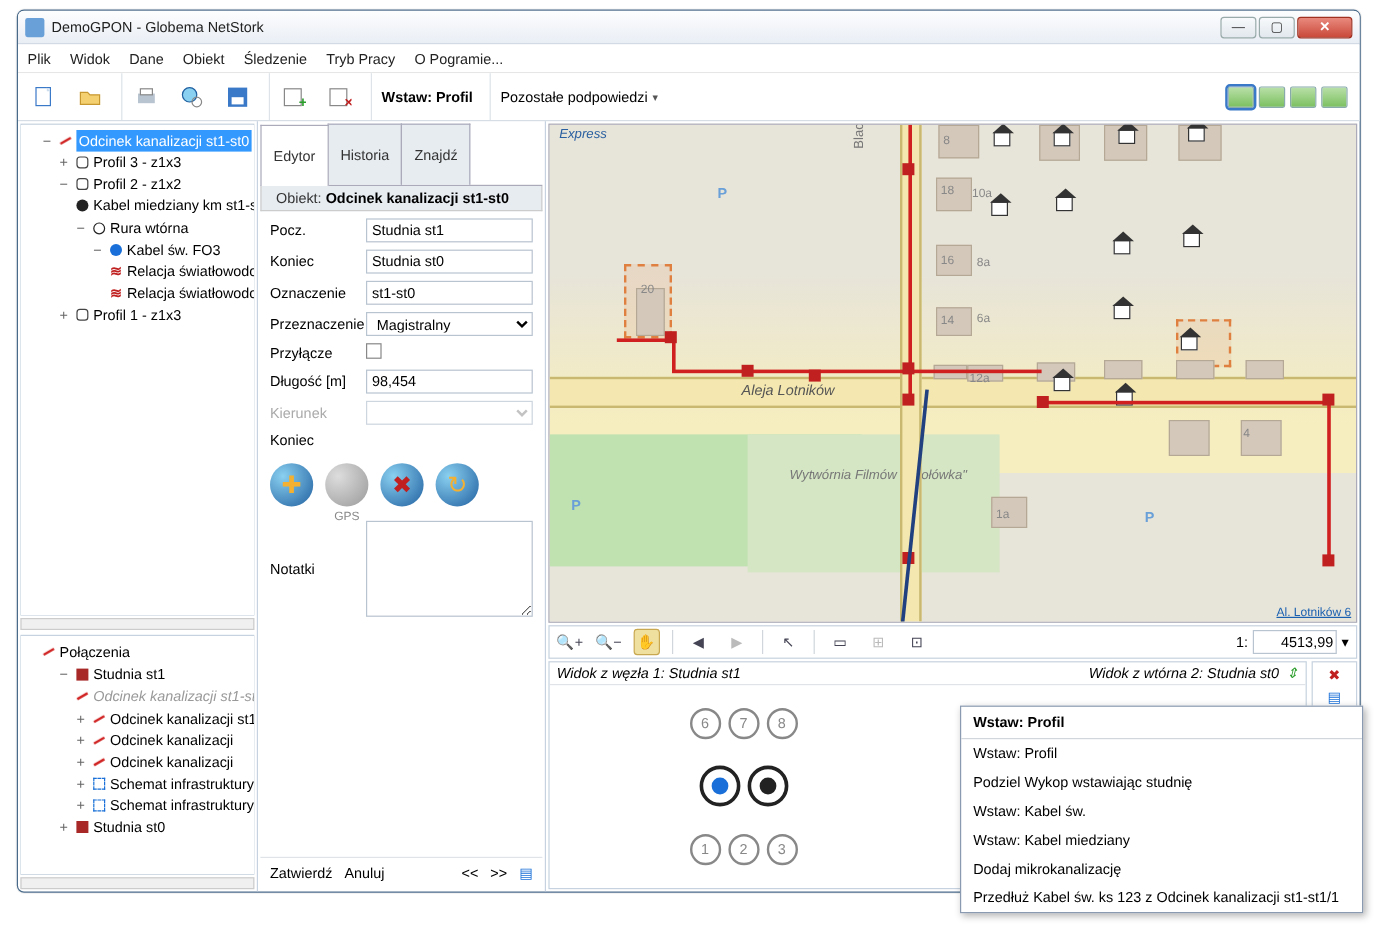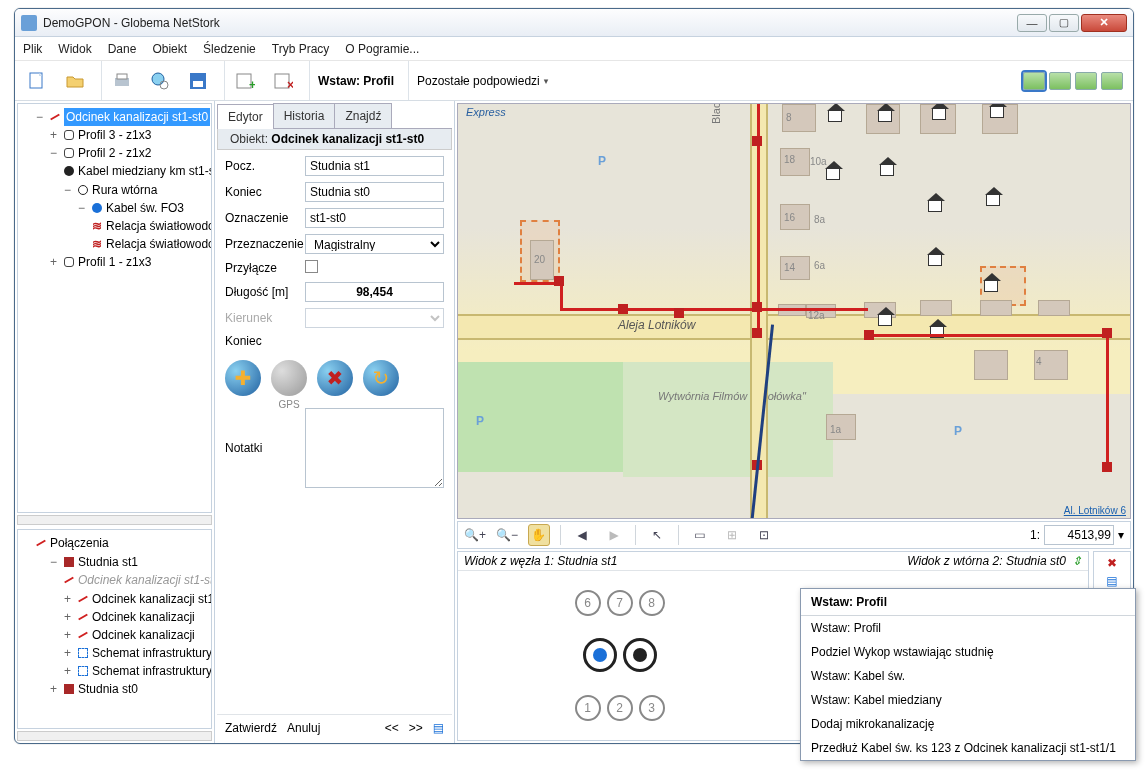--- a/index.html
+++ b/index.html
@@ -49,21 +49,21 @@
 .ico-wave { color: #c02020; font-weight: bold; }
 .ico-sq { width: 10px; height: 10px; background: #a82828; }
 .ico-sch { width: 12px; height: 10px; border: 1px dashed #1a70d8; }
 .sel { background: #3399ff; color: #fff; padding: 0 2px; }
 .grey { color: #999; }
 .italic { font-style: italic; }
 
 
 .mid-col { width: 240px; border-right: 1px solid #c6d2df; display: flex; flex-direction: column; padding: 2px; }
 .tabs { display: flex; border-bottom: 1px solid #aab; }
-.tab { padding: 5px 10px; background: #e7ecf1; border: 1px solid #aab; border-bottom: none; margin-right: -1px; color: #333; }
+.tab { padding: 18px 10px; background: #e7ecf1; border: 1px solid #aab; border-bottom: none; margin-right: -1px; color: #333; }
 .tab.active { background: #fff; position: relative; top: 1px; }
 .obj-row { background: #e7ecf1; padding: 3px 12px; border: 1px solid #ccc; border-top: none; font-size: 12px; }
 .obj-row .lbl { color: #333; }
 .obj-row .val { font-weight: bold; }
 .form { padding: 6px 8px; display: grid; grid-template-columns: 80px 1fr; row-gap: 6px; align-items: center; }
 .form input, .form select { width: 100%; border: 1px solid #b8c4d0; padding: 2px 4px; background: #fff; height: 20px; }
 .form .grey input, .form .grey select, .form .grey { color: #aaa; }
 .form .full { grid-column: 1 / -1; }
 .globe-row { display: flex; gap: 10px; padding: 6px 8px; }
 .globe { width: 36px; height: 36px; border-radius: 50%; background: radial-gradient(circle at 30% 30%, #8ad0f0, #2060a0); display: flex; align-items: center; justify-content: center; position: relative; }
@@ -346,21 +346,21 @@
         <input value="Studnia st1" style="">
         <span>Koniec</span>
         <input value="Studnia st0" style="">
         <span>Oznaczenie</span>
         <input value="st1-st0" style="">
         <span>Przeznaczenie</span>
         <select><option>Magistralny</option></select>
         <span>Przyłącze</span>
         <span><span class="chk"></span></span>
         <span>Długość [m]</span>
-        <input style="text-align: center; font-weight: bold;" value="98,454">
+        <input style="text-align: left;" value="98,454">
         <span class="grey">Kierunek</span>
         <span class="grey"><select disabled=""><option></option></select></span>
         <span class="full">Koniec</span>
       </div>
       <div class="globe-row">
         <div class="globe">
             <span class="overlay" style="color:#f4b030">✚</span>
           </div>
         <div class="globe gps"></div>
         <div class="globe">
@@ -425,21 +425,21 @@
         <div class="house-ico" style="left:532px;top:2px"></div>
         <div class="house-ico" style="left:368px;top:64px"></div>
         <div class="house-ico" style="left:422px;top:60px"></div>
         <div class="house-ico" style="left:470px;top:96px"></div>
         <div class="house-ico" style="left:528px;top:90px"></div>
         <div class="house-ico" style="left:470px;top:150px"></div>
         <div class="house-ico" style="left:526px;top:176px"></div>
         <div class="house-ico" style="left:420px;top:210px"></div>
         <div class="house-ico" style="left:472px;top:222px"></div>
 
-        <div style="position:absolute;left:76px;top:150px;color:#888;font-size:10px">20</div>
+        <div style="position:absolute;left:76px;top:132px;color:#888;font-size:10px">20</div>
         <div style="position:absolute;left:326px;top:50px;color:#888;font-size:10px">18</div>
         <div style="position:absolute;left:326px;top:108px;color:#888;font-size:10px">16</div>
         <div style="position:absolute;left:326px;top:158px;color:#888;font-size:10px">14</div>
         <div style="position:absolute;left:350px;top:206px;color:#888;font-size:10px">12a</div>
         <div style="position:absolute;left:352px;top:52px;color:#888;font-size:10px">10a</div>
         <div style="position:absolute;left:356px;top:110px;color:#888;font-size:10px">8a</div>
         <div style="position:absolute;left:328px;top:8px;color:#888;font-size:10px">8</div>
         <div style="position:absolute;left:356px;top:156px;color:#888;font-size:10px">6a</div>
         <div style="position:absolute;left:578px;top:252px;color:#888;font-size:10px">4</div>
         <div style="position:absolute;left:372px;top:320px;color:#888;font-size:10px">1a</div>

